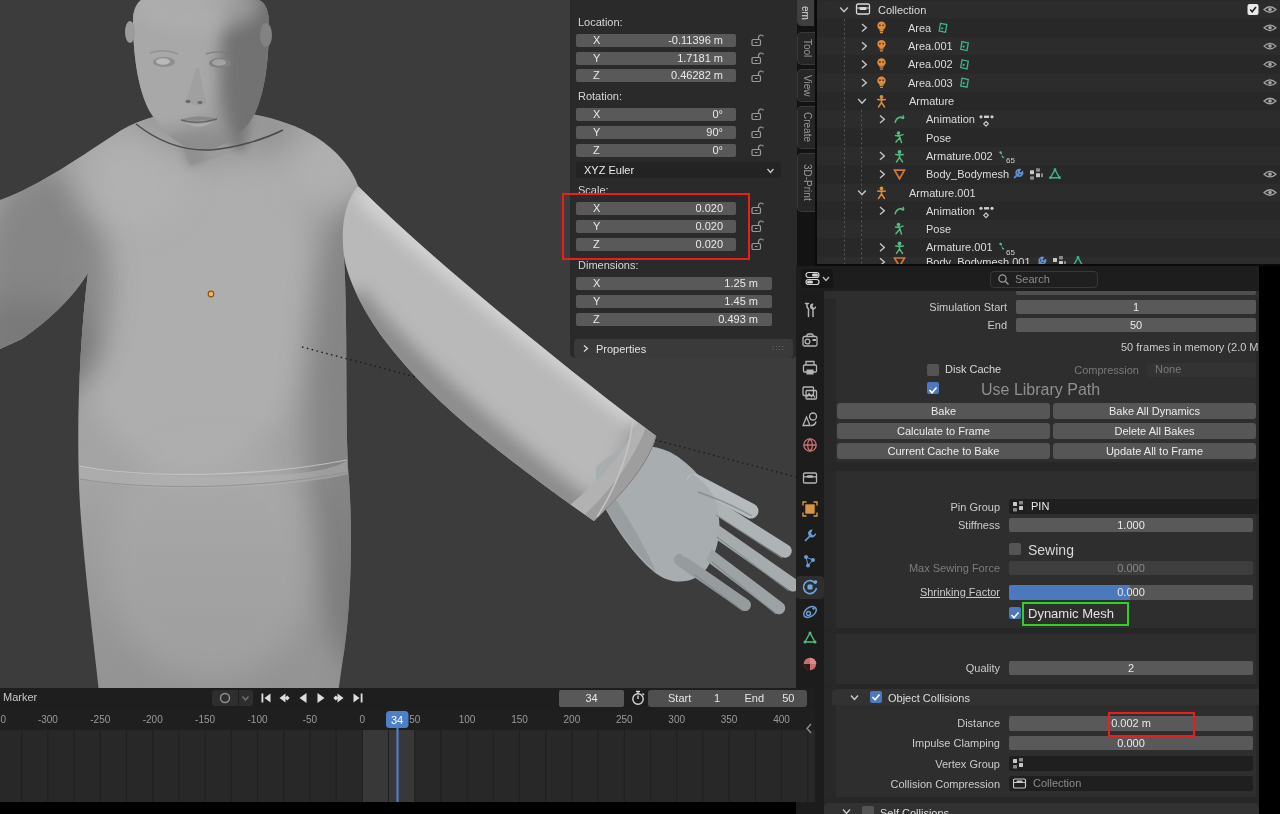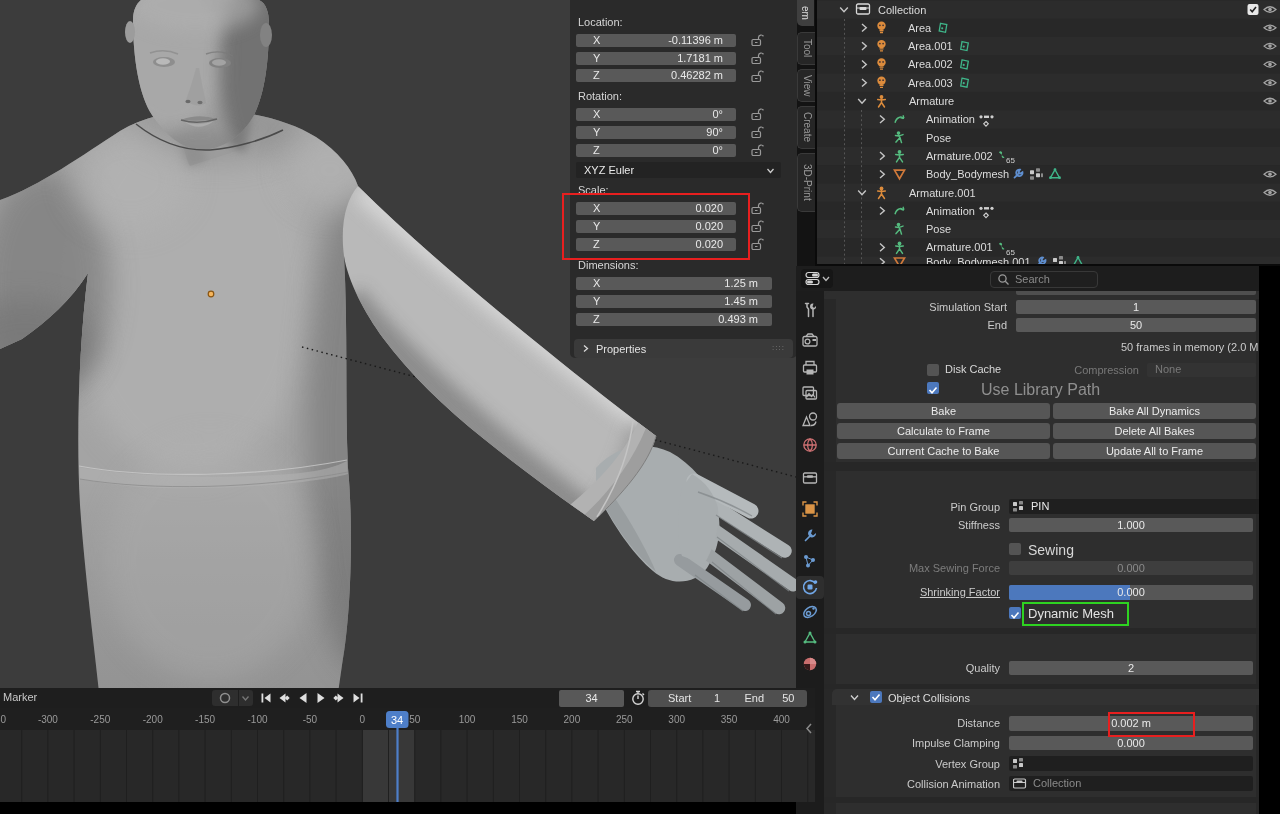--- a/index.html
+++ b/index.html
@@ -603,31 +603,38 @@
   <div class="dfld" style="left:213px;top:490px;width:244px;height:15px;">
     <svg width="13" height="13" style="position:absolute;left:3px;top:1px;">
         <g fill="#c9c9c9">
           <rect x="1" y="2" width="4" height="4" rx="0.6"></rect>
           <rect x="7" y="1" width="4" height="3.5" rx="0.6" fill="#8a8a8a"></rect>
           <rect x="1" y="8" width="4" height="3.5" rx="0.6" fill="#8a8a8a"></rect>
           <rect x="7" y="6" width="4" height="4" rx="0.6"></rect>
         </g>
       </svg>
   </div>
-  <div class="lbl" style="left:31px;top:510.5px;width:173px;">Collision Animation</div>
+  <div class="lbl" style="left:31px;top:510.5px;width:173px;">Collision Compression</div>
   <div class="dfld" style="left:213px;top:510px;width:244px;height:15px;">
     <svg width="14" height="13" style="position:absolute;left:4px;top:1.5px;">
         <rect x="0.5" y="1" width="12" height="9" rx="1.2" fill="none" stroke="#c9c9c9" stroke-width="1.2"></rect>
         <path d="M0.5 4.5 h12" stroke="#c9c9c9" stroke-width="1"></path>
         <rect x="3.5" y="2.5" width="6" height="2.4" rx="0.8" fill="#c9c9c9"></rect>
       </svg>
     <span style="position:absolute;left:24px;color:#8a8a8a;">Collection</span>
   </div>
 
   <div class="a" style="left:28px;top:531px;width:435px;height:6px;background:#272727;"></div>
+  <div class="hdr" style="left:28px;top:537px;width:435px;height:11px;border-radius:5px 5px 0 0;">
+    <svg class="chev" style="left:18px;top:4px;">
+        <path d="M1 2.5l3.5 4 3.5-4" stroke="#d0d0d0" stroke-width="1.3" fill="none"></path>
+      </svg>
+    <span class="cb" style="left:38px;top:3px;"></span>
+    <span style="position:absolute;left:56px;top:2px;">Self Collisions</span>
+  </div>
 </div>
 
 <div class="a" id="timeline" style="left:0;top:688px;width:815px;height:114px;background:#282828;overflow:hidden;">
   <div class="a" style="left:0;top:0;width:815px;height:20px;background:#1e1e1e;"></div>
   <div class="a" style="left:3px;top:3px;color:#c8c8c8;font-size:11px;">Marker</div>
   <div class="a" style="left:212px;top:2px;width:26px;height:16px;background:#2e2e2e;border-radius:3px 0 0 3px;"></div>
   <div class="a" style="left:239px;top:2px;width:14px;height:16px;background:#2e2e2e;border-radius:0 3px 3px 0;"></div>
   <svg class="a" style="left:212px;top:2px;" width="160" height="16">
     <circle cx="13" cy="8" r="4.5" fill="none" stroke="#8f8f8f" stroke-width="1.5"></circle>
     <path d="M30.5 6.5l3 3.5 3-3.5" stroke="#777" stroke-width="1.3" fill="none"></path>

